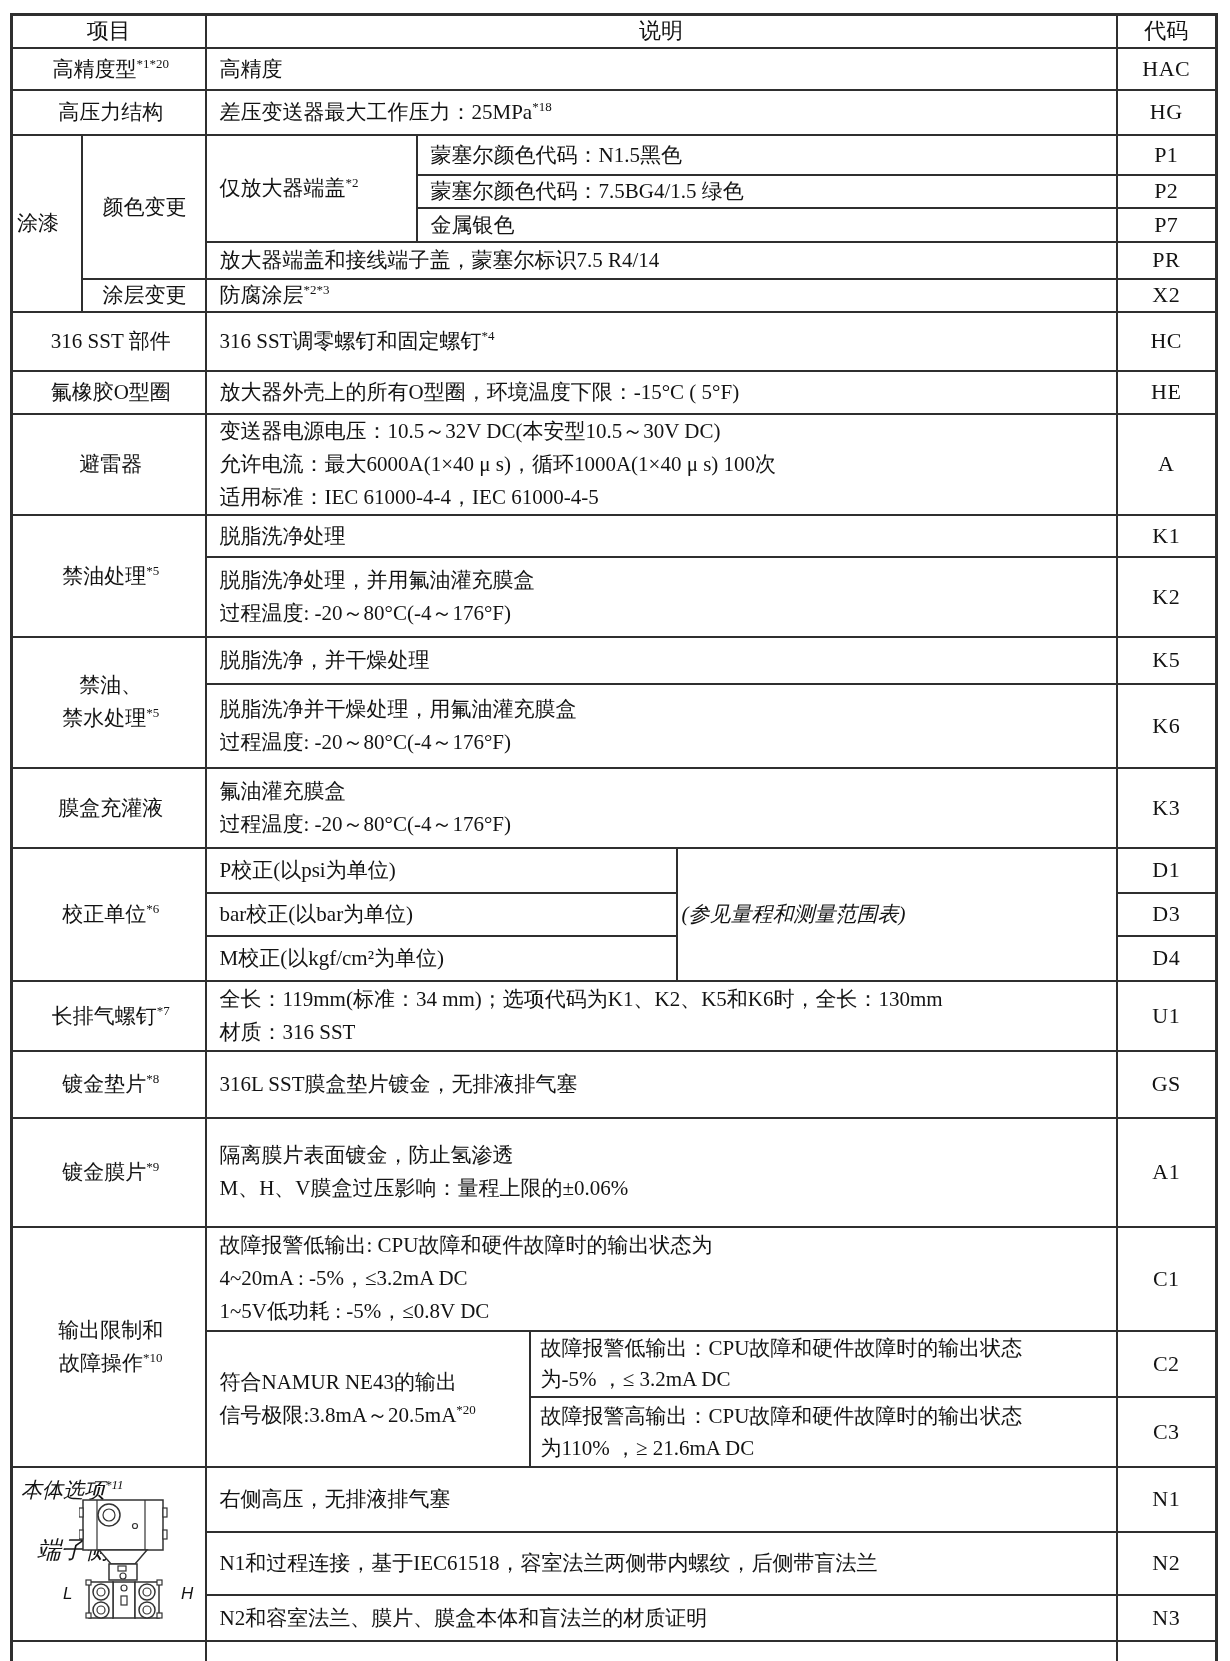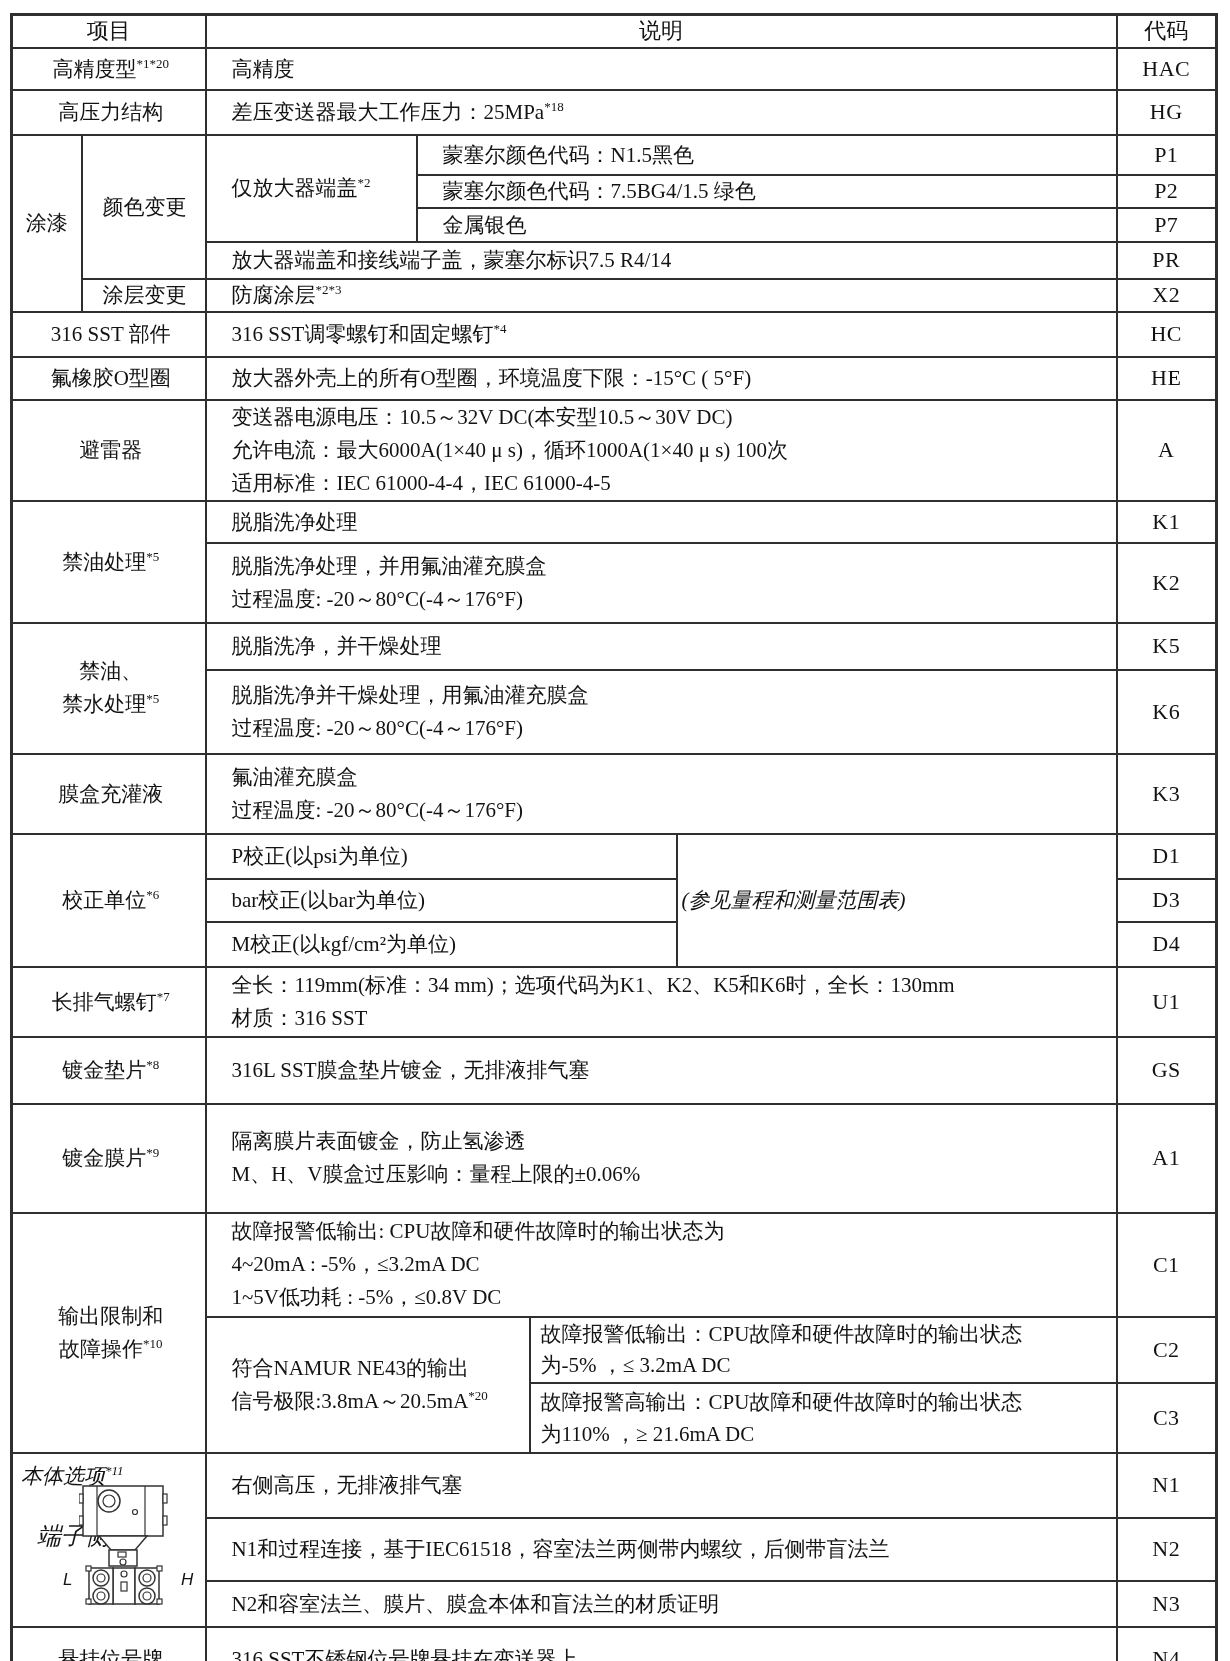--- a/index.html
+++ b/index.html
@@ -22,22 +22,22 @@
   }
   td,th{
     border:2px solid var(--line);
     padding:0 4px;
     font-size:21px;font-weight:normal;
     vertical-align:middle;
     overflow:hidden;
   }
   th.hdr{text-align:center;font-size:22px;}
   td.item{text-align:center;padding-left:8px;}
-  td.center{text-align:center;padding-left:4px;}
-  td.desc{text-align:left;padding-left:25px;}
+  td.center{text-align:left;padding-left:4px;}
+  td.desc{text-align:left;padding-left:13px;}
   td.code{text-align:center;font-size:22px;letter-spacing:0.5px;}
   .ln{line-height:33px;}
   sup{font-size:13px;line-height:0;}
   td.note{padding-left:4px;font-style:italic;}
   
   td.bodyopt-cell{vertical-align:top;padding:0;}
   .bodyopt{position:relative;width:100%;height:172px;font-style:italic;}
   .bo-title{position:absolute;left:8px;top:8px;}
   .bo-side{position:absolute;left:24px;top:66px;font-size:24px;}
   .bo-svg{position:absolute;left:66px;top:30px;}
@@ -97,21 +97,21 @@
   <tr style="height:37px">
     <td class="desc" colspan="4">放大器端盖和接线端子盖，蒙塞尔标识7.5 R4/14</td>
     <td class="code">PR</td>
   </tr>
   <tr style="height:33px">
     <td class="item" style="padding-left:6px">涂层变更</td>
     <td class="desc" colspan="4"><span>防腐涂层</span><sup>*2*3</sup></td>
     <td class="code">X2</td>
   </tr>
 
-  <tr style="height:45px">
+  <tr style="height:59px">
     <td class="item" colspan="2">316 SST 部件</td>
     <td class="desc" colspan="4"><span>316 SST调零螺钉和固定螺钉</span><sup>*4</sup></td>
     <td class="code">HC</td>
   </tr>
 
   <tr style="height:43px">
     <td class="item" colspan="2">氟橡胶O型圈</td>
     <td class="desc" colspan="4">放大器外壳上的所有O型圈，环境温度下限：-15°C ( 5°F)</td>
     <td class="code">HE</td>
   </tr>

